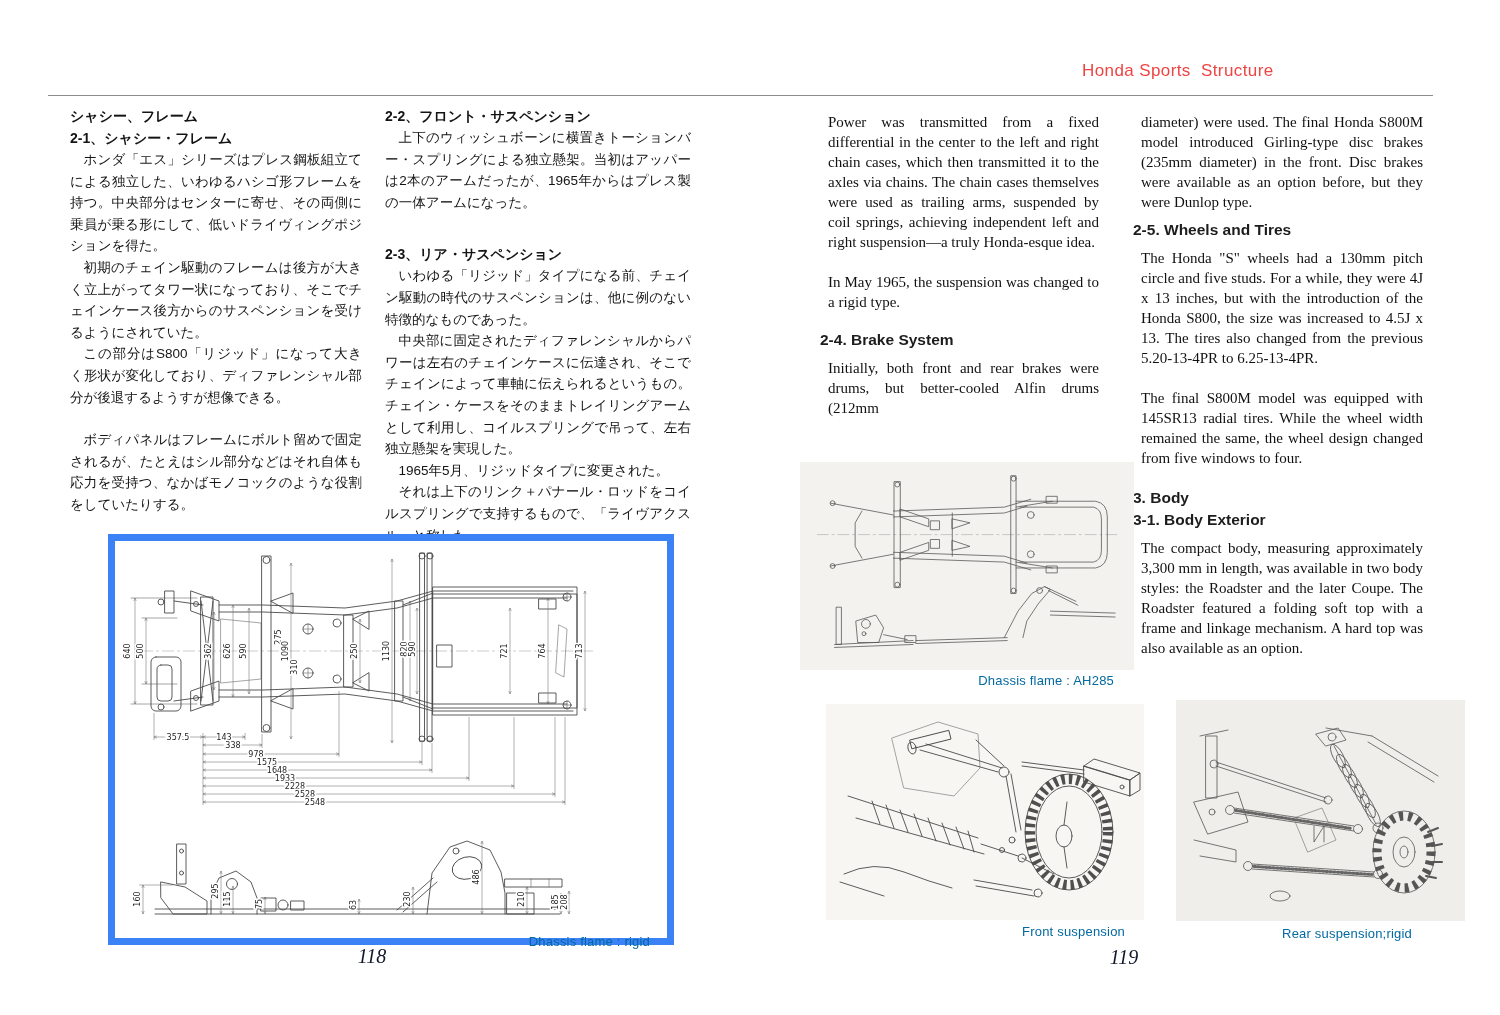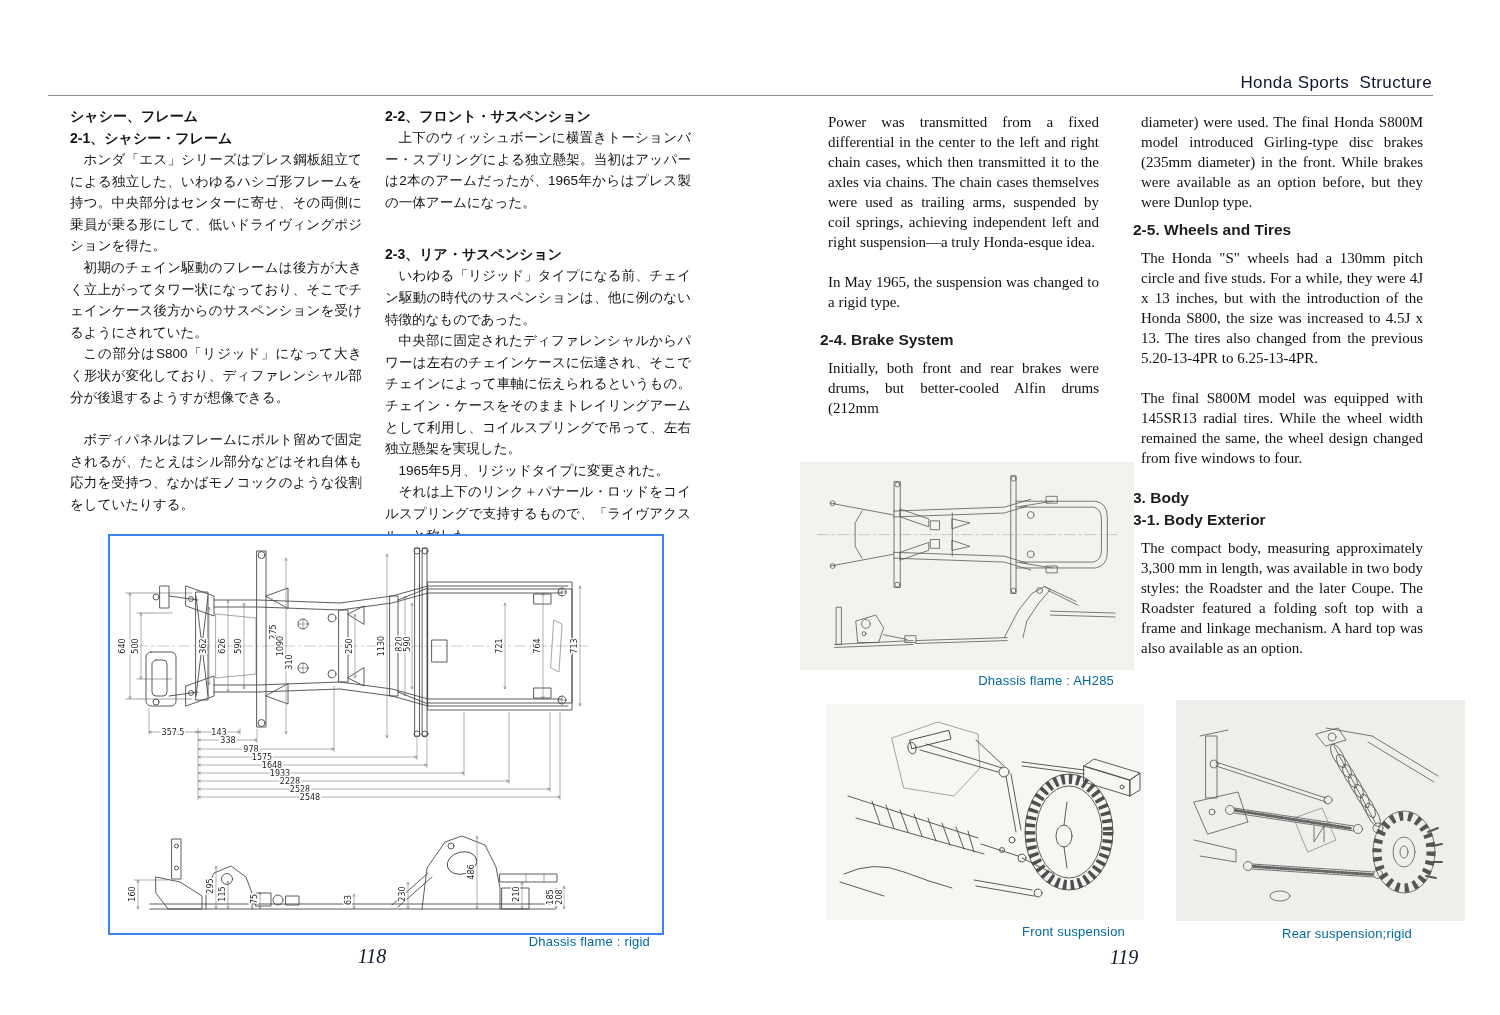--- a/index.html
+++ b/index.html
@@ -1,20 +1,20 @@
 <!DOCTYPE html>
 <html><head>
 <meta charset="utf-8">
 <style>
   html,body{margin:0;padding:0;background:#ffffff;}
   .spread{position:relative;width:1500px;height:1015px;background:#ffffff;color:#161616;
           font-family:"Liberation Sans", sans-serif;overflow:hidden;}
   .rule{position:absolute;left:48px;top:95px;width:1385px;height:1px;background:#8c8c8c;}
-  .running-head{position:absolute;top:73px;left:1082px;width:350px;text-align:right;
-          font-size:17px;color:#0f172a;letter-spacing:.4px;white-space:pre;}
+  .running-head{position:absolute;top:61px;left:1082px;width:350px;
+          font-size:17px;color:#ef4444;letter-spacing:.4px;white-space:pre;}
   
   .jp-col{position:absolute;top:105px;font-size:13.5px;line-height:21.6px;text-align:justify;color:#141414;}
   .jp-col h3{font-size:14px;line-height:22px;margin:0;font-weight:700;}
   .jp-col p{margin:0;text-indent:1em;}
   #jp-col1{left:70px;width:292px;}
   #jp-col2{left:385px;width:306px;}
   .mt-j{margin-top:21px !important;}
   .mt-h{margin-top:30px !important;}
   
   .en-col{position:absolute;top:104px;font-family:"Liberation Serif", serif;font-size:15px;
@@ -22,21 +22,21 @@
   .en-col p{margin:8px;}
   .en-col h3{font-family:"Liberation Sans", sans-serif;font-size:15.5px;font-weight:700;
           margin:0 0 2px 0;line-height:20px;color:#1c1c1c;}
   #en-col1{left:820px;width:287px;}
   #en-col2{left:1133px;width:298px;}
   .sp{margin-top:20px !important;}
   .sp-sm{margin-top:8px !important;}
   .sp-md{margin-top:18px !important;}
   
   .diagram-box{position:absolute;left:108px;top:534px;width:552px;height:397px;
-          border:2px solid #3b82f6;background:#ffffff;}
+          border:7px solid #3b82f6;background:#ffffff;}
   .fig{position:absolute;background:#f2f1ee;}
   #fig-ah285{left:800px;top:462px;width:334px;height:208px;background:#f3f2ef;}
   #fig-front{left:826px;top:704px;width:318px;height:216px;background:#f7f6f3;}
   #fig-rear{left:1176px;top:700px;width:289px;height:221px;background:#efeeea;}
   .cap{position:absolute;font-size:13px;color:#0369a1;letter-spacing:.2px;text-align:right;}
   #cap-main{left:360px;top:934px;width:290px;}
   #cap-ah285{left:834px;top:673px;width:280px;}
   #cap-front{left:845px;top:924px;width:280px;}
   #cap-rear{left:1132px;top:926px;width:280px;}
   .pagenum{position:absolute;font-family:"Liberation Serif", serif;font-style:italic;
@@ -281,21 +281,21 @@
   <div class="pagenum" id="pn-118">118</div>
 
   <section class="en-col" id="en-col1">
     <p>Power was transmitted from a fixed differential in the center to the left and right chain cases, which then transmitted it to the axles via chains. The chain cases themselves were used as trailing arms, suspended by coil springs, achieving independent left and right suspension—a truly Honda-esque idea.</p>
     <p class="sp">In May 1965, the suspension was changed to a rigid type.</p>
     <h3 class="sp-md">2-4. Brake System</h3>
     <p>Initially, both front and rear brakes were drums, but better-cooled Alfin drums (212mm</p>
   </section>
 
   <section class="en-col" id="en-col2">
-    <p>diameter) were used. The final Honda S800M model introduced Girling-type disc brakes (235mm diameter) in the front. While brakes were available as an option before, but they were Dunlop type.</p>
+    <p>diameter) were used. The final Honda S800M model introduced Girling-type disc brakes (235mm diameter) in the front. Disc brakes were available as an option before, but they were Dunlop type.</p>
     <h3 class="sp-sm">2-5. Wheels and Tires</h3>
     <p>The Honda "S" wheels had a 130mm pitch circle and five studs. For a while, they were 4J x 13 inches, but with the introduction of the Honda S800, the size was increased to 4.5J x 13. The tires also changed from the previous 5.20-13-4PR to 6.25-13-4PR.</p>
     <p class="sp">The final S800M model was equipped with 145SR13 radial tires. While the wheel width remained the same, the wheel design changed from five windows to four.</p>
     <h3 class="sp">3. Body</h3>
     <h3>3-1. Body Exterior</h3>
     <p>The compact body, measuring approximately 3,300 mm in length, was available in two body styles: the Roadster and the later Coupe. The Roadster featured a folding soft top with a frame and linkage mechanism. A hard top was also available as an option.</p>
   </section>
 
   <figure class="fig" id="fig-ah285" style="margin:0">
     <svg width="334" height="208" viewBox="0 0 334 212">

